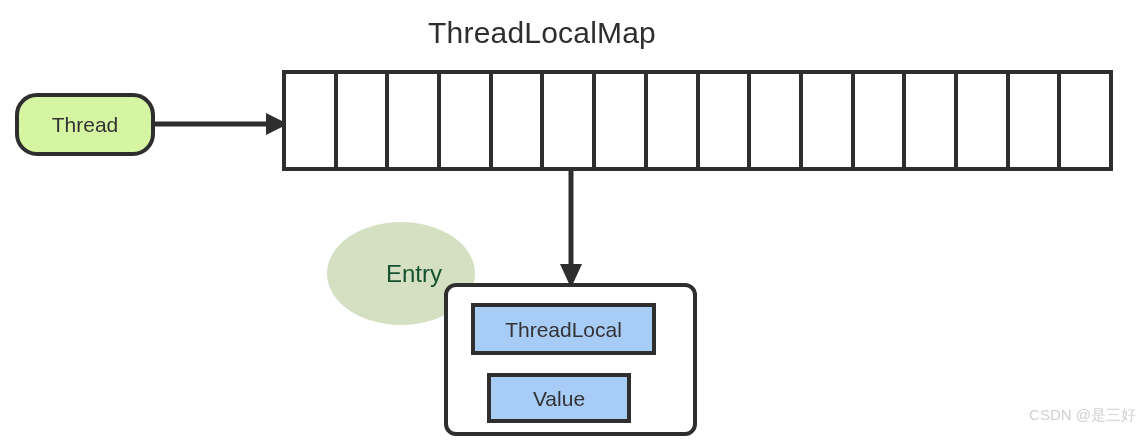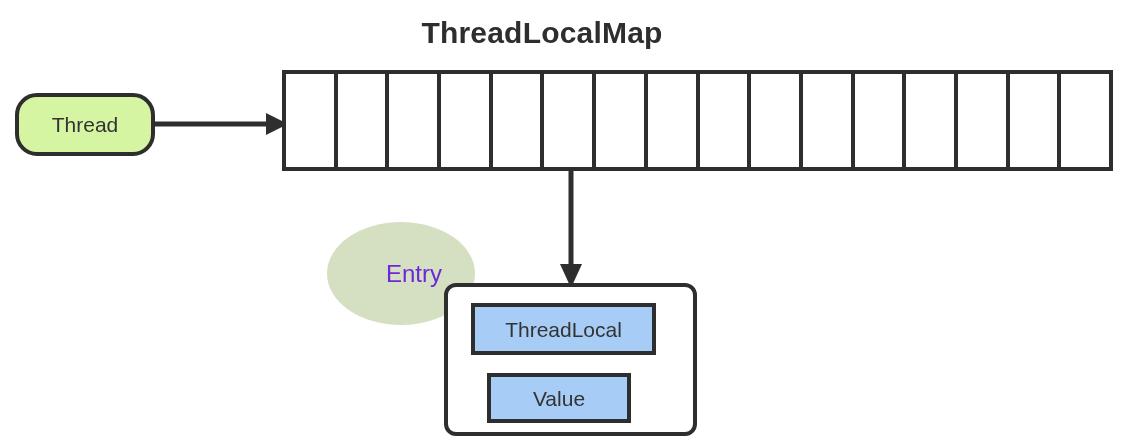--- a/index.html
+++ b/index.html
@@ -22,21 +22,20 @@
   
   #diagram-title {
     left: 0;
     top: 16px;
     width: 1084px;
     text-align: center;
     font-size: 30px;
     color: #2e2e2e;
     letter-spacing: 0.2px;
     white-space: nowrap;
-    font-weight: bold;
   }
 
   
   #thread-node {
     left: 15px;
     top: 93px;
     width: 140px;
     height: 63px;
     background: #d6f5a3;
     border: 4px solid #2e2e2e;
@@ -101,21 +100,21 @@
     background: #d5e0c3;
     border-radius: 50%;
     display: flex;
     align-items: center;
     justify-content: center;
     padding-left: 26px;
     box-sizing: border-box;
   }
   #entry-ellipse .node-label {
     font-size: 24px;
-    color: #6d28d9;
+    color: #14532d;
     line-height: 1;
   }
 
   
   #entry-container {
     left: 444px;
     top: 283px;
     width: 253px;
     height: 153px;
     box-sizing: border-box;
@@ -207,14 +206,15 @@
   <div class="abs" id="entry-container"></div>
 
   <div class="entry-field" id="entry-field-threadlocal">
     <span class="node-label">ThreadLocal</span>
   </div>
 
   <div class="entry-field" id="entry-field-value">
     <span class="node-label">Value</span>
   </div>
 
+  <div class="abs" id="watermark">CSDN @是三好</div>
 
 </div>
 
 </body></html>

